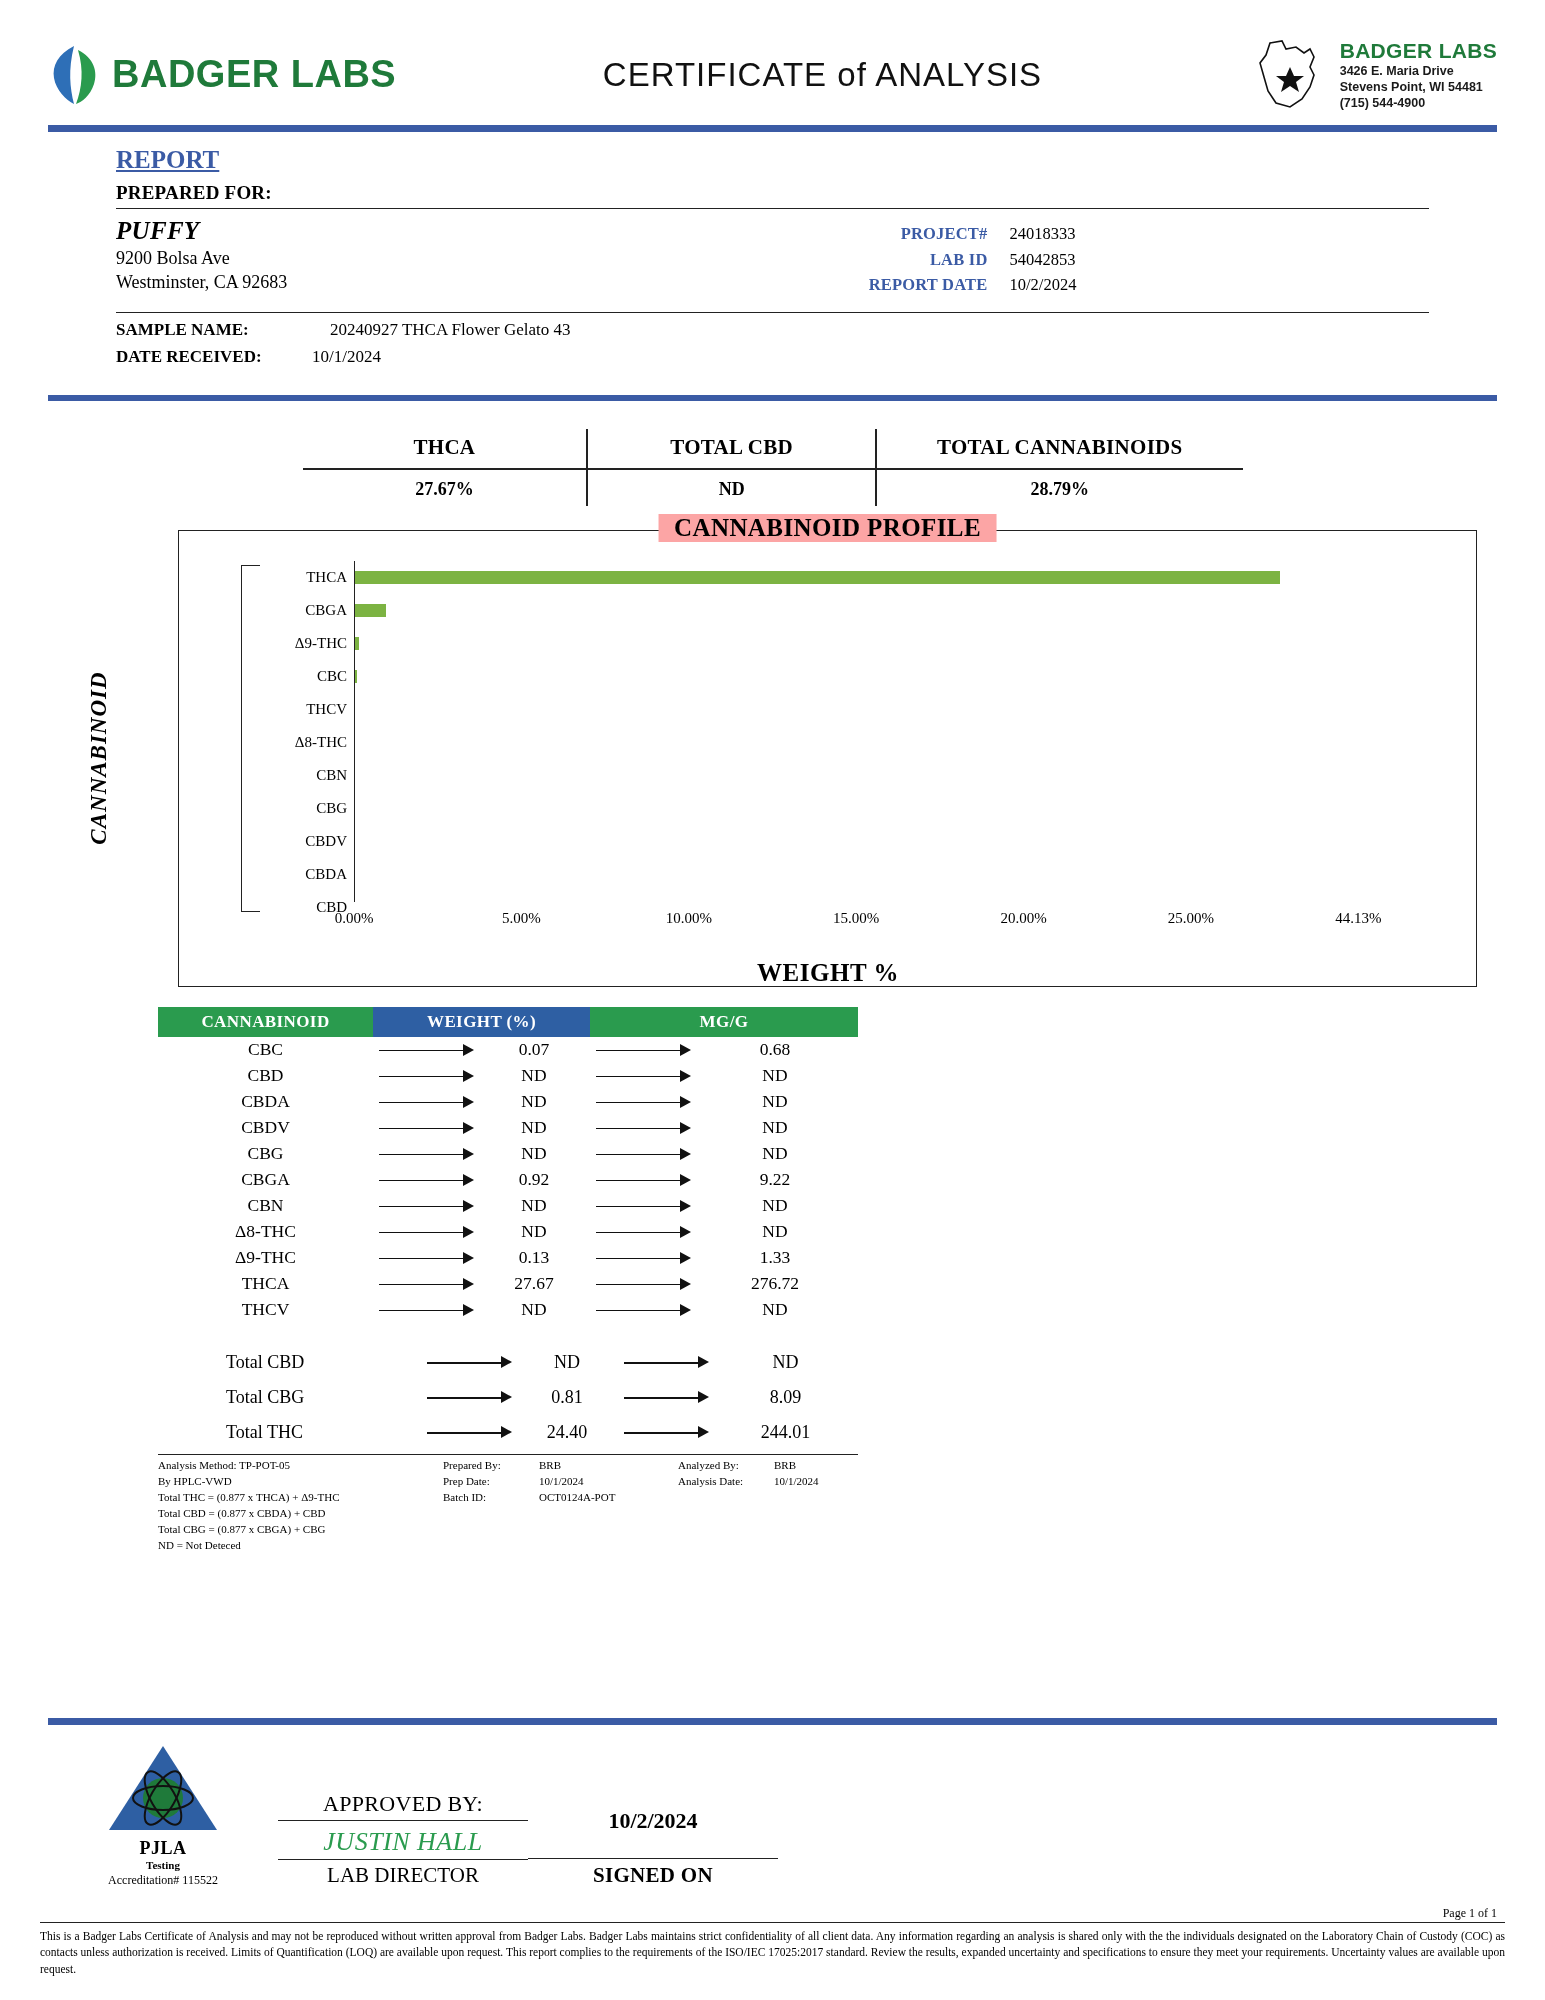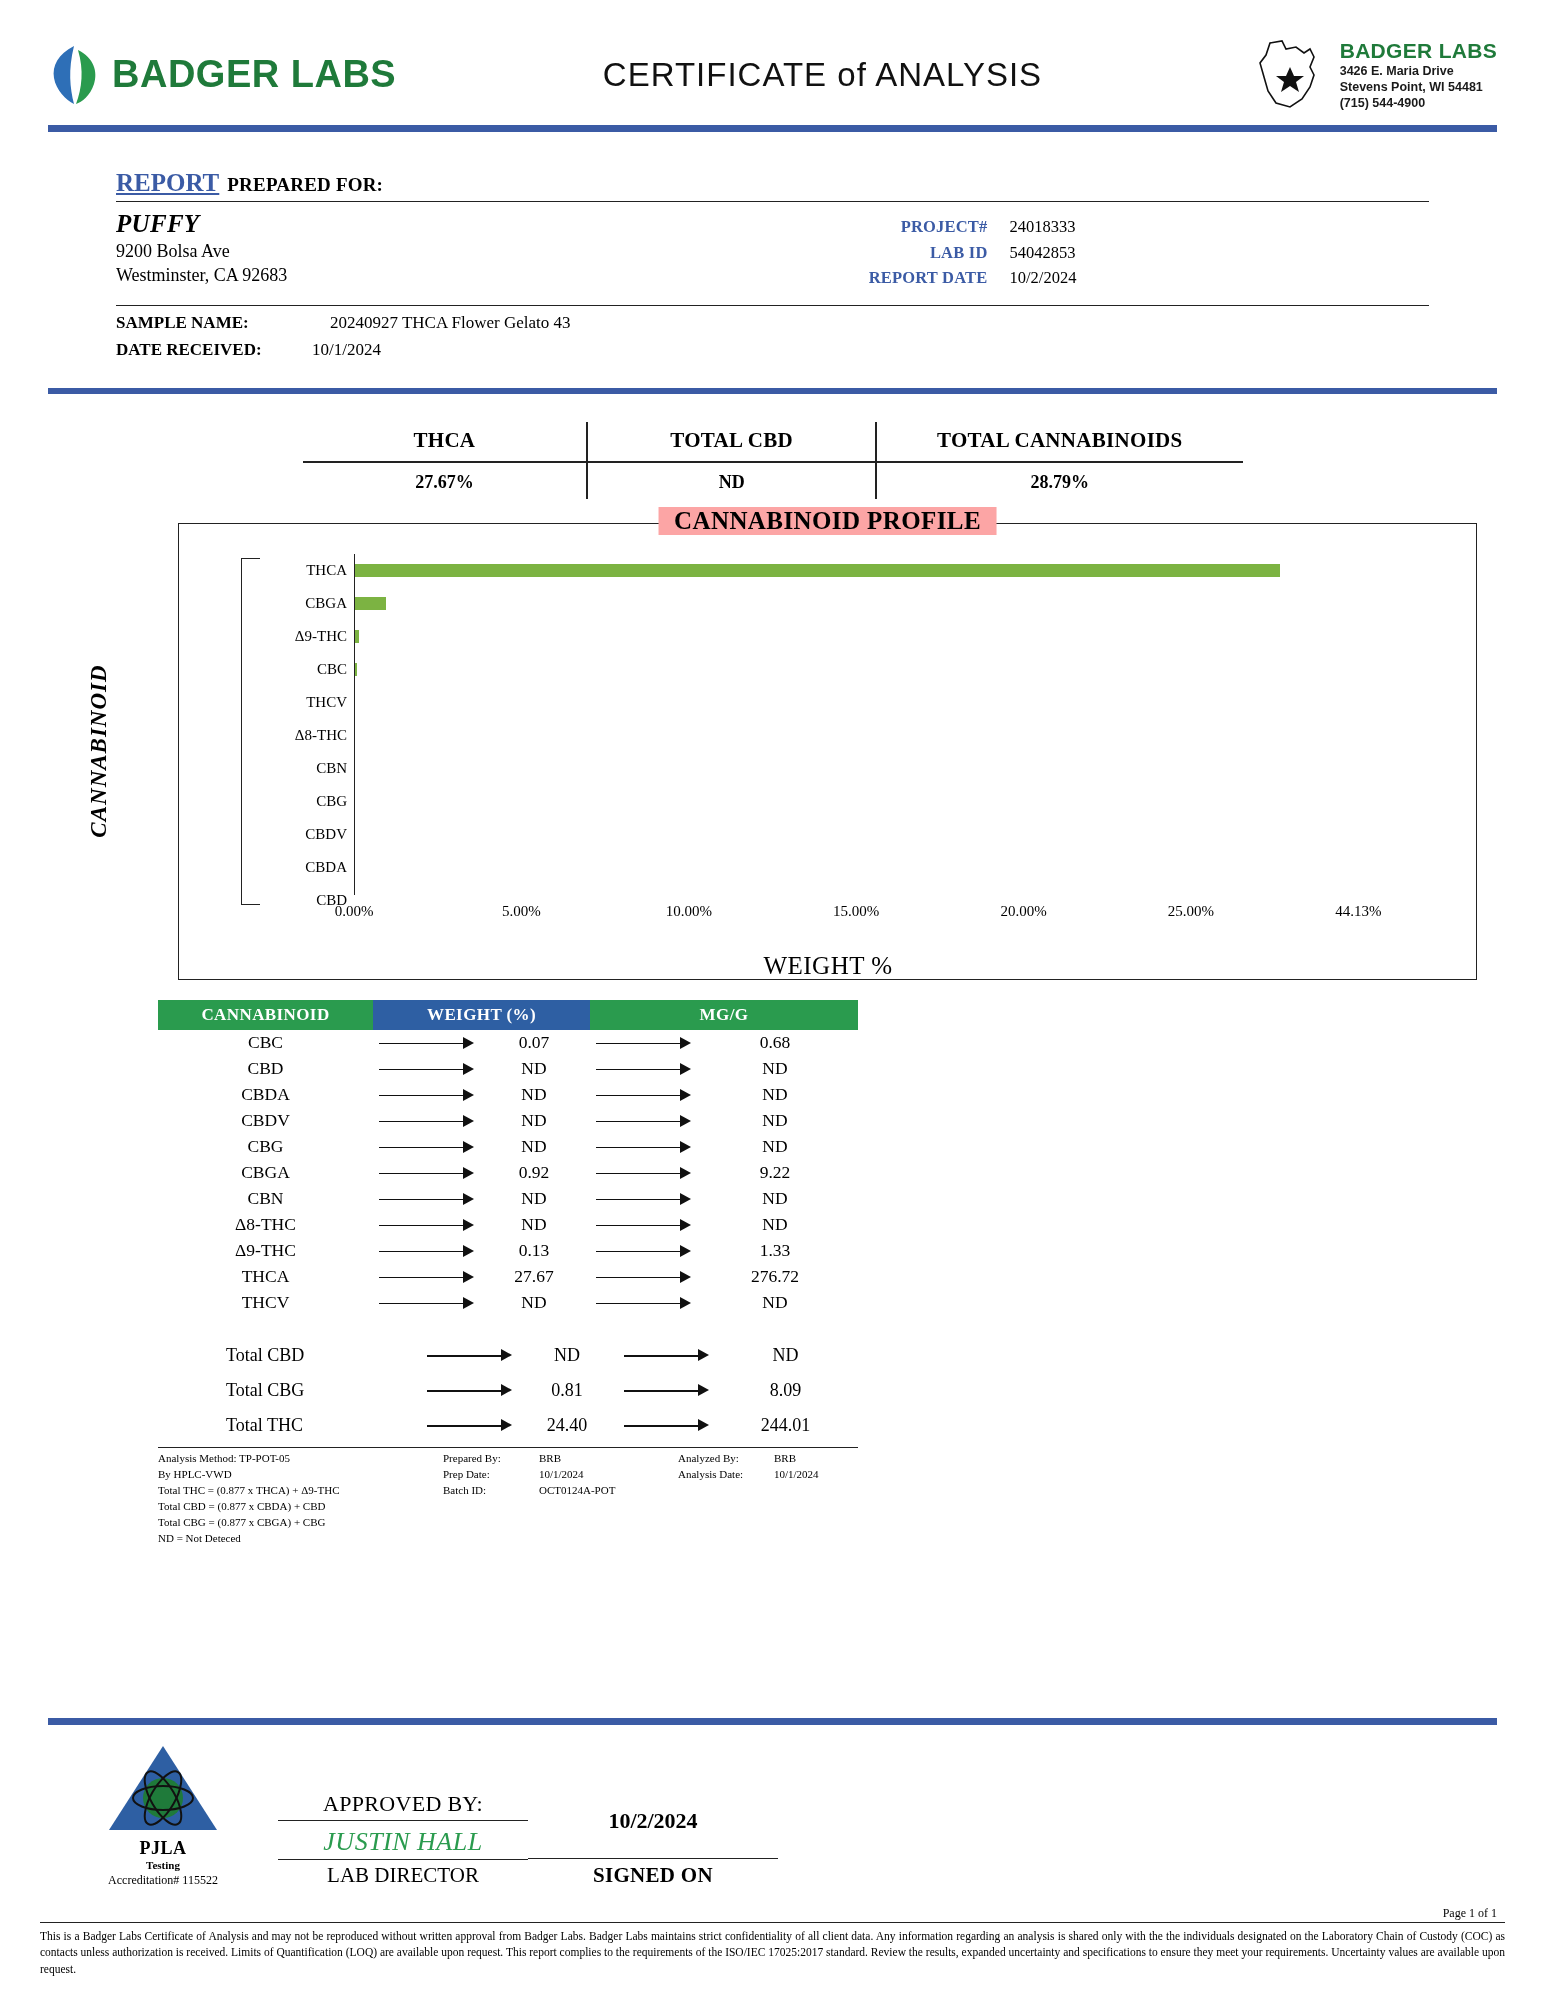--- a/index.html
+++ b/index.html
@@ -22,21 +22,21 @@
   .state-outline { width:78px; height:72px; position:relative; }
   .addr-lines { font-family:"Liberation Sans", sans-serif; line-height:1.25; }
   .addr-lines .b1 { font-weight:bold; font-size:21px; color:#1f7a3a; letter-spacing:0.3px; }
   .addr-lines .b2 { font-weight:bold; font-size:12.5px; color:#1a1a1a; }
 
   .rule-blue { height:7px; background:#3b5ba5; margin-top:14px; }
   .rule-blue-thin { height:6px; background:#3b5ba5; }
 
   
   .report-wrap { padding:0 68px; }
-  .report-head { display:flex; align-items:baseline; gap:8px; margin-top:37px; }
+  .report-head { display:flex; align-items:baseline; gap:8px; margin-top:14px;flex-direction:column; }
   .report-word { font-family:"Liberation Serif", serif; font-weight:bold; font-size:25px; color:#3b5ba5; text-decoration:underline; }
   .prepared { font-weight:bold; font-size:19px; letter-spacing:0.2px; }
   .hr-dark { border-bottom:1.6px solid #222; margin-top:4px; }
 
   .info-row { display:flex; }
   .info-left { width:50%; padding-top:8px; }
   .info-left .co { font-size:25px; font-style:italic; font-weight:bold; letter-spacing:0.3px; }
   .info-left .ln { font-size:18px; margin-top:3px; }
   .info-right { width:50%; padding-top:12px; }
   .kv { display:flex; font-size:16px; line-height:1.55; }
@@ -61,21 +61,21 @@
   
   .chart-box { position:relative; margin:24px 20px 0 130px; border:1.5px solid #222; height:455px; }
   .chart-legend-title { position:absolute; top:-17px; left:50%; transform:translateX(-50%); background:#fca5a5; padding:0 16px; font-weight:bold; font-size:25px; letter-spacing:0.4px; }
   .cat-labels { position:absolute; left:58px; top:30px; width:110px; text-align:right; font-size:15px; }
   .cat-labels div { height:33px; line-height:33px; }
   .plot { position:absolute; left:175px; top:30px; right:34px; bottom:84px; border-left:1.4px solid #222; }
   .bar-row { height:33px; display:flex; align-items:center; }
   .bar { height:13px; background:#7cb342; }
   .xaxis { position:absolute; left:175px; right:34px; bottom:56px; height:20px; }
   .xtick { position:absolute; transform:translateX(-50%); font-size:15px; }
-  .xlabel { position:absolute; bottom:-1px; left:1px; right:0; text-align:center; font-weight:normal; font-size:25px; letter-spacing:0.5px; }
+  .xlabel { position:absolute; bottom:-1px; left:1px; right:0; text-align:center; font-weight:bold; font-size:25px; letter-spacing:0.5px; }
   .ylabel { position:absolute; left:-80px; top:50%; transform:translate(-50%,-50%) rotate(-90deg); font-weight:bold; font-style:italic; font-size:23px; letter-spacing:1px; white-space:nowrap; }
   .ybracket { position:absolute; left:62px; top:34px; bottom:74px; width:18px; border-left:1.4px solid #222; border-top:1.4px solid #222; border-bottom:1.4px solid #222; }
 
   
   .res { margin-top:20px; margin-left:110px; width:700px; }
   .res-head { display:flex; font-weight:bold; font-size:17px; color:#fff; }
   .res-head .h1 { width:215px; background:#2a9b4e; text-align:center; padding:5px 0; letter-spacing:0.4px; }
   .res-head .h2 { width:217px; background:#2e5fa3; text-align:center; padding:5px 0; letter-spacing:0.4px; }
   .res-head .h3 { width:268px; background:#2a9b4e; text-align:center; padding:5px 0; letter-spacing:0.4px; }
   .res-row { display:flex; align-items:center; height:26px; font-size:17.5px; }

